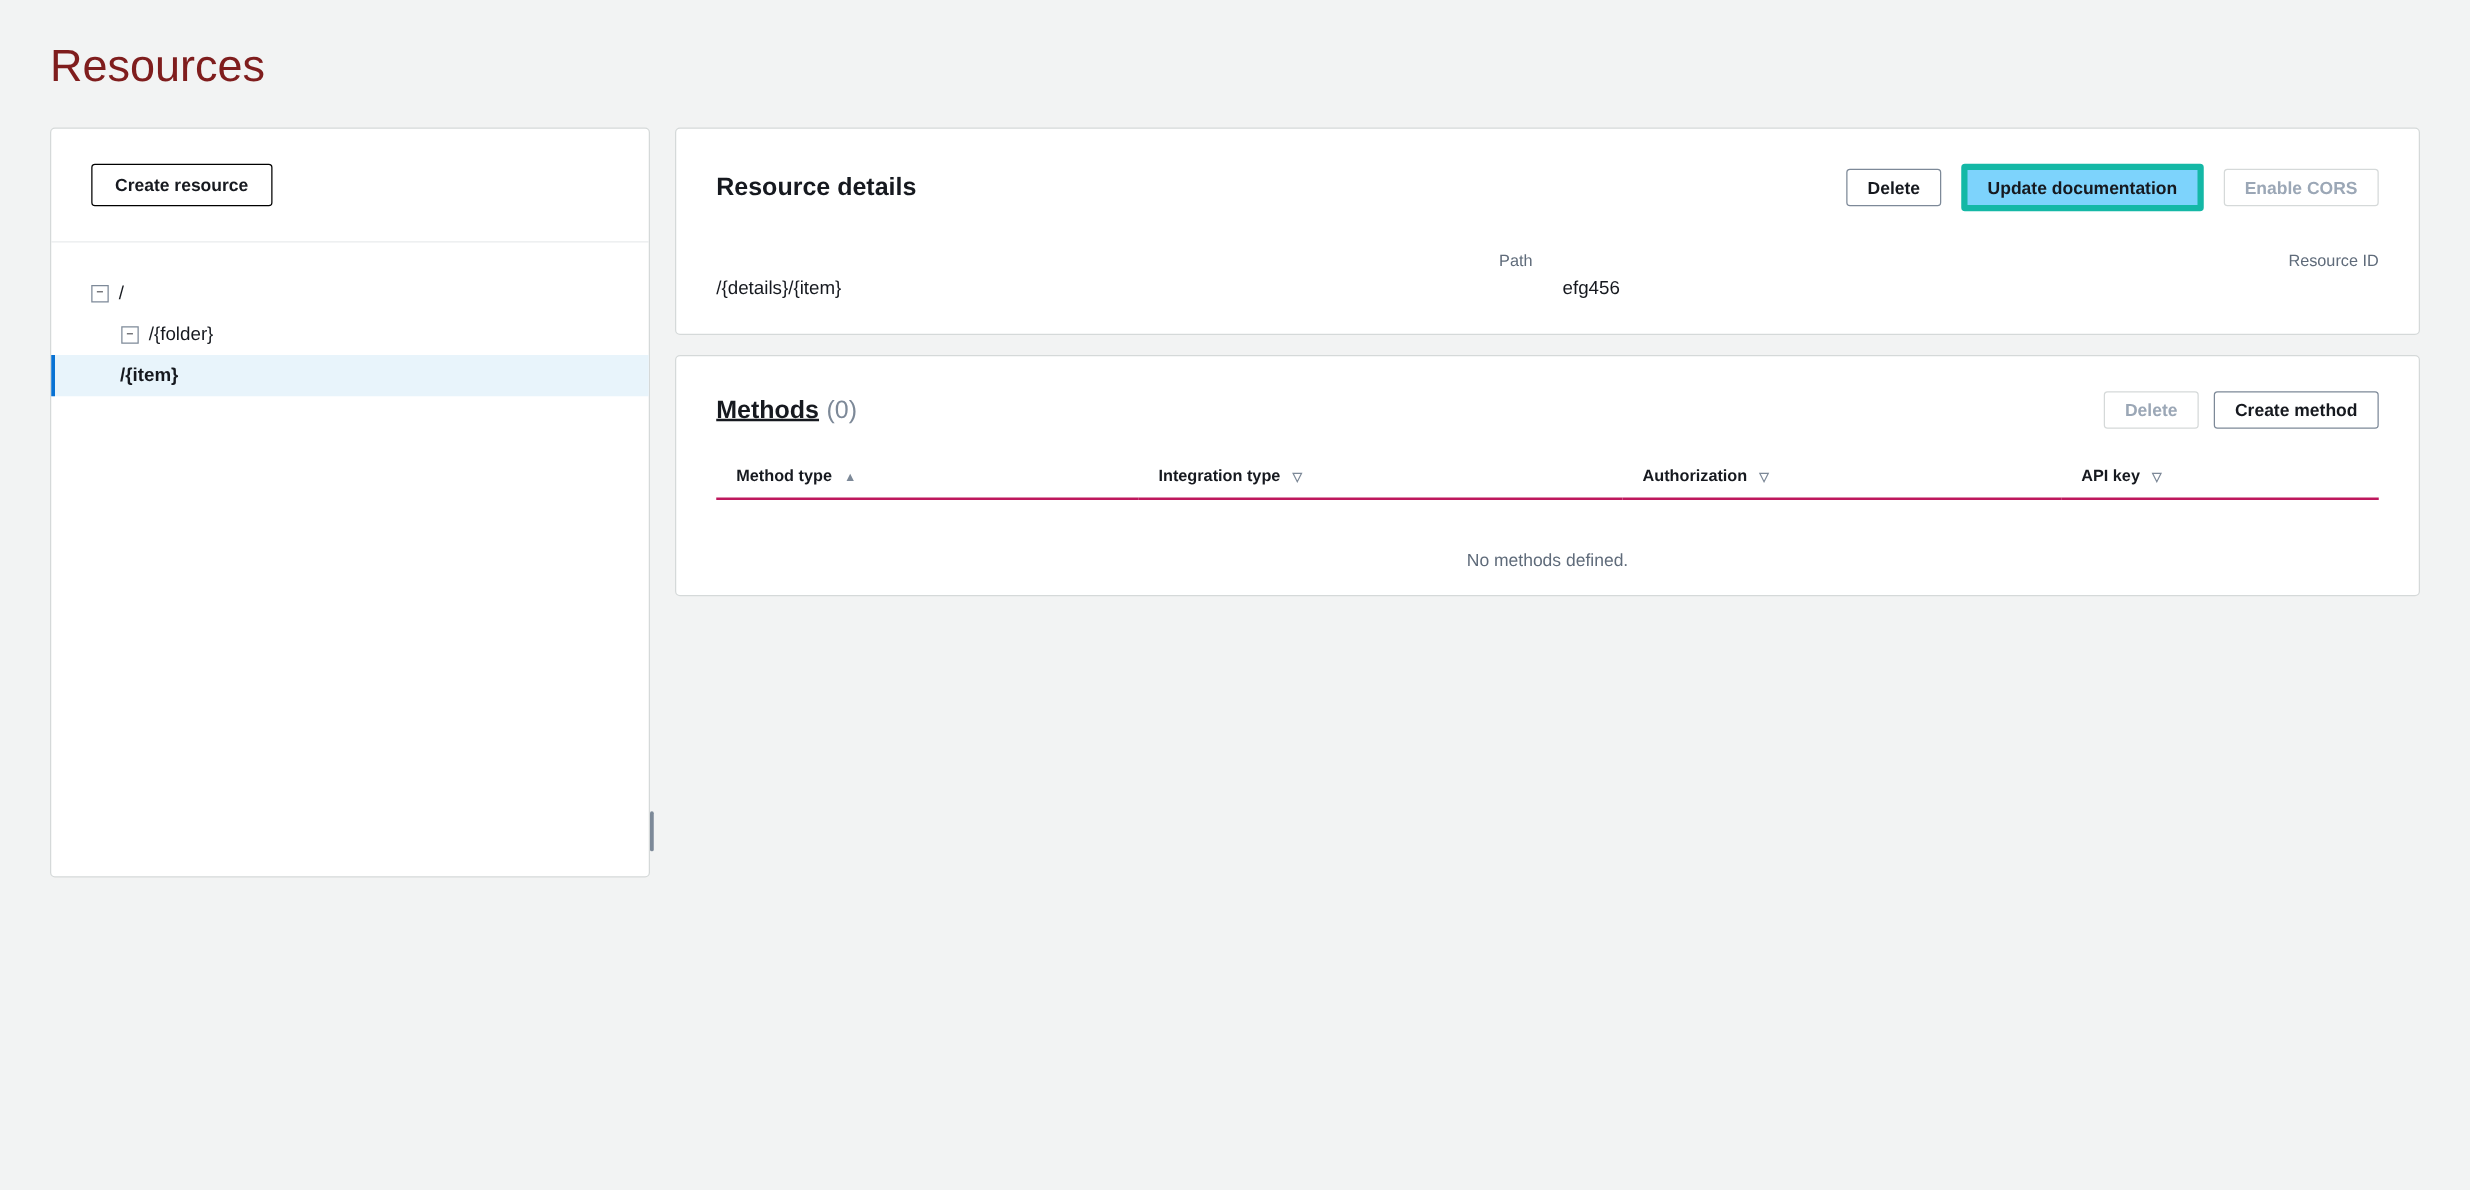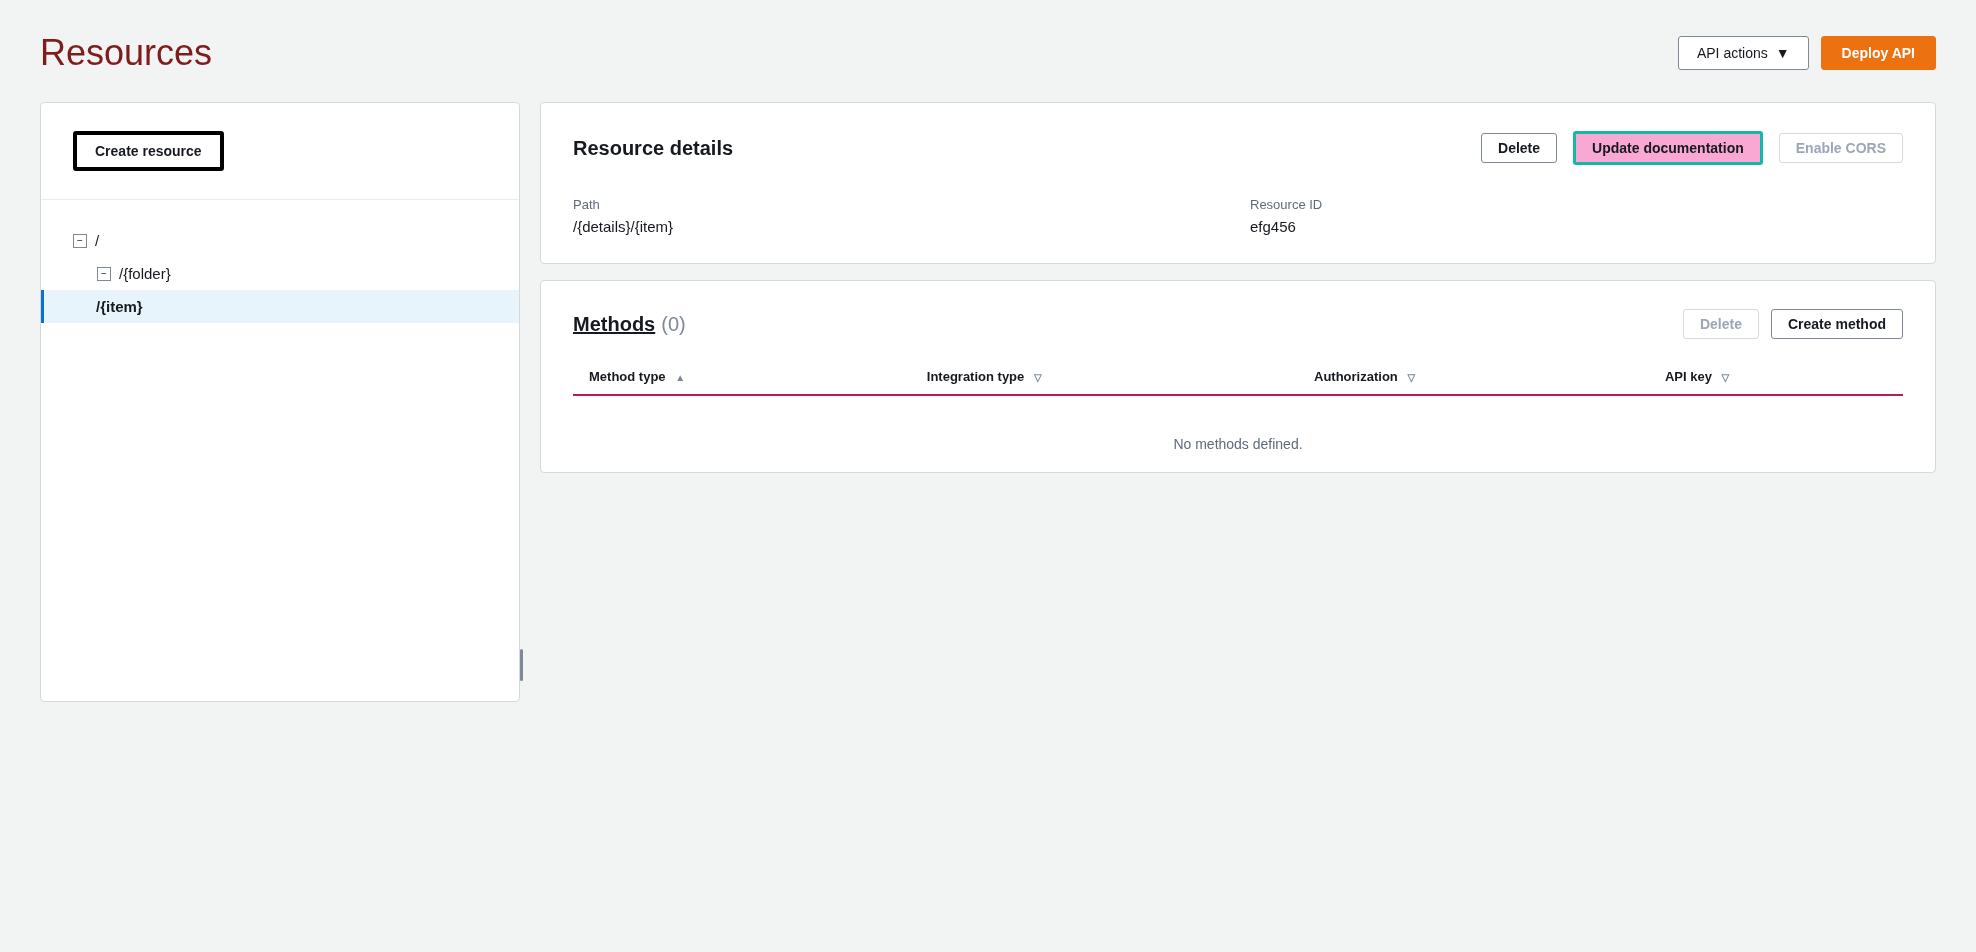--- a/index.html
+++ b/index.html
@@ -84,21 +84,21 @@
     }
 
     .create-resource-section {
       padding: 28px 32px;
       border-bottom: 1px solid #e9ebed;
     }
 
     .btn-create-resource {
       padding: 8px 18px;
       background: #fff;
-      border: 4px solid #000000;
+      border: 1px solid #000000;
       border-radius: 3px;
       font-size: 14px;
       font-weight: 600;
       color: #16191f;
       cursor: pointer;
     }
 
     .resource-tree {
       padding: 24px 0;
     }
@@ -196,22 +196,22 @@
       border: 1px solid #7d8998;
       border-radius: 3px;
       font-size: 14px;
       font-weight: 600;
       color: #16191f;
       cursor: pointer;
     }
 
     .btn-update-doc {
       padding: 6px 16px;
-      background: #f9a8d4;
-      border: 3px solid #14b8a6;
+      background: #7dd3fc;
+      border: 5px solid #14b8a6;
       border-radius: 3px;
       font-size: 14px;
       font-weight: 600;
       color: #16191f;
       cursor: pointer;
     }
 
     .btn-enable-cors {
       padding: 6px 16px;
       background: #fff;
@@ -227,20 +227,21 @@
       display: grid;
       grid-template-columns: 1fr 1fr;
       gap: 24px;
     }
 
     .detail-field label {
       font-size: 13px;
       color: #5f6b7a;
       display: block;
       margin-bottom: 6px;
+      text-align: right;
     }
 
     .detail-field .value {
       font-size: 15px;
       color: #16191f;
     }
 
     
     .methods-header {
       display: flex;
@@ -332,27 +333,20 @@
       overflow: hidden;
     }
   </style>
 </head>
 <body>
 
 <div class="page-container">
 
   <div class="page-header">
     <h1 class="page-title">Resources</h1>
-    <div class="header-actions">
-      <button class="btn-api-actions">
-        <span>API actions</span>
-        <span>▼</span>
-      </button>
-      <button class="btn-deploy">Deploy API</button>
-    </div>
   </div>
 
   <div class="main-content">
 
     <div class="left-panel">
       <div class="create-resource-section">
         <button class="btn-create-resource">Create resource</button>
       </div>
 
       <div class="resource-tree">

